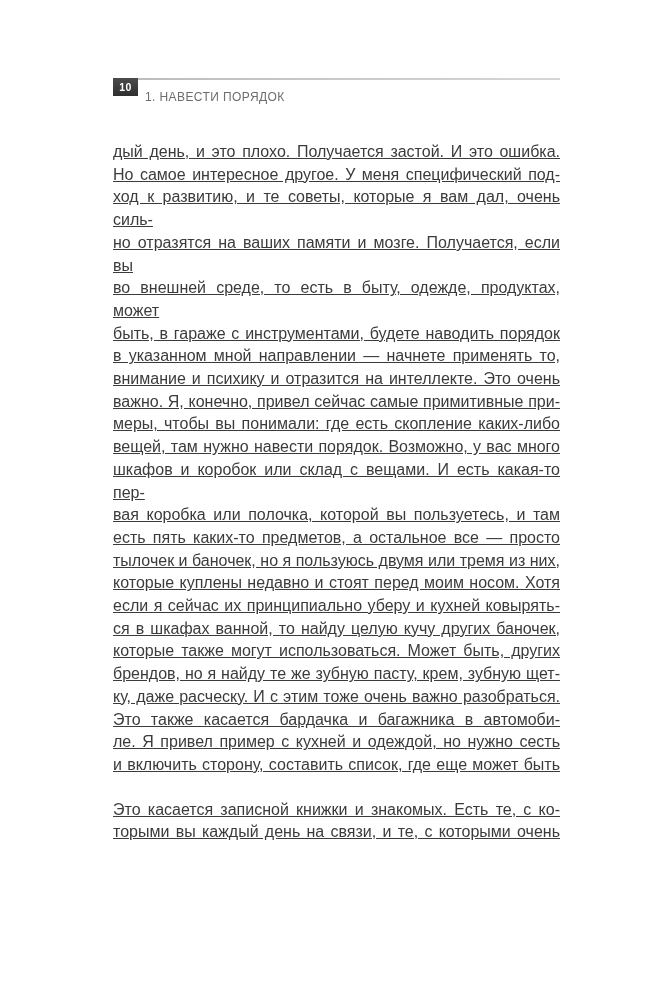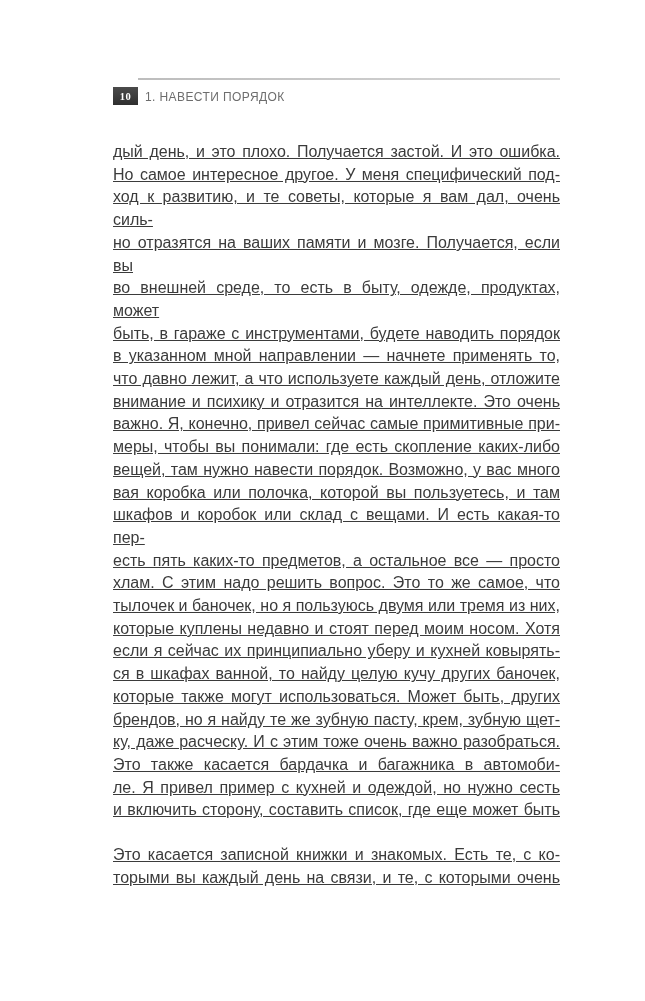--- a/index.html
+++ b/index.html
@@ -20,32 +20,31 @@
   .running-head {
     position: absolute;
     left: 113px;
     top: 70px;
     width: 447px;
     height: 34px;
   }
   .page-number-badge {
     position: absolute;
     left: 0;
-    top: 17px;
+    top: 8px;
     width: 25px;
     height: 18px;
     background: linear-gradient(180deg, #4b4b4b 0%, #2f2f2f 100%);
     color: #ffffff;
     font-size: 10.5px;
     font-weight: bold;
     display: flex;
     align-items: center;
     justify-content: center;
     letter-spacing: 0.5px;
-    font-family: Liberation Serif, serif;
   }
   .header-rule {
     position: absolute;
     left: 25px;
     right: 0;
     top: 8px;
     height: 2px;
     background: linear-gradient(90deg, #bdbdbd 0%, #d6d6d6 100%);
   }
   .chapter-title {
@@ -91,29 +90,27 @@
 
   <div class="body-text">
       <div class="paragraph">
         <div class="line">дый день, и это плохо. Получается застой. И это ошибка.</div>
         <div class="line">Но самое интересное другое. У меня специфический под-</div>
         <div class="line">ход к развитию, и те советы, которые я вам дал, очень силь-</div>
         <div class="line">но отразятся на ваших памяти и мозге. Получается, если вы</div>
         <div class="line">во внешней среде, то есть в быту, одежде, продуктах, может</div>
         <div class="line">быть, в гараже с инструментами, будете наводить порядок</div>
         <div class="line">в указанном мной направлении — начнете применять то,</div>
-        <div class="line">что давно лежит, а что используете каждый день, отложите</div>
         <div class="line">внимание и психику и отразится на интеллекте. Это очень</div>
         <div class="line">важно. Я, конечно, привел сейчас самые примитивные при-</div>
         <div class="line">меры, чтобы вы понимали: где есть скопление каких-либо</div>
         <div class="line">вещей, там нужно навести порядок. Возможно, у вас много</div>
+        <div class="line">шкафов и коробок или склад с вещами. И есть какая-то пер-</div>
         <div class="line">вая коробка или полочка, которой вы пользуетесь, и там</div>
-        <div class="line">шкафов и коробок или склад с вещами. И есть какая-то пер-</div>
         <div class="line">есть пять каких-то предметов, а остальное все — просто</div>
-        <div class="line">хлам. С этим надо решить вопрос. Это то же самое, что</div>
         <div class="line">тылочек и баночек, но я пользуюсь двумя или тремя из них,</div>
         <div class="line">которые куплены недавно и стоят перед моим носом. Хотя</div>
         <div class="line">если я сейчас их принципиально уберу и кухней ковырять-</div>
         <div class="line">ся в шкафах ванной, то найду целую кучу других баночек,</div>
         <div class="line">которые также могут использоваться. Может быть, других</div>
         <div class="line">брендов, но я найду те же зубную пасту, крем, зубную щет-</div>
         <div class="line">ку, даже расческу. И с этим тоже очень важно разобраться.</div>
         <div class="line">Это также касается бардачка и багажника в автомоби-</div>
         <div class="line">ле. Я привел пример с кухней и одеждой, но нужно сесть</div>
         <div class="line">и включить сторону, составить список, где еще может быть</div>

